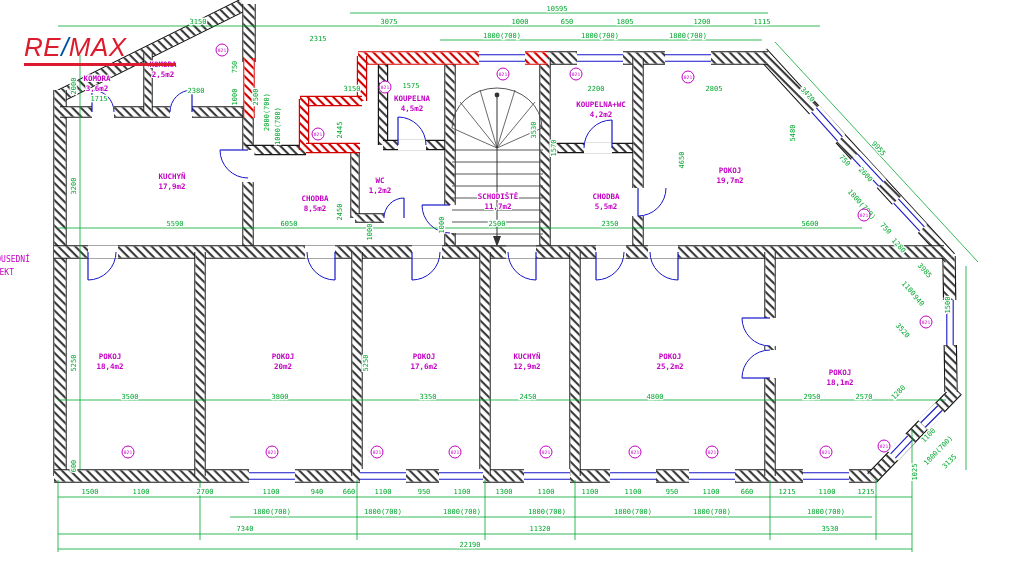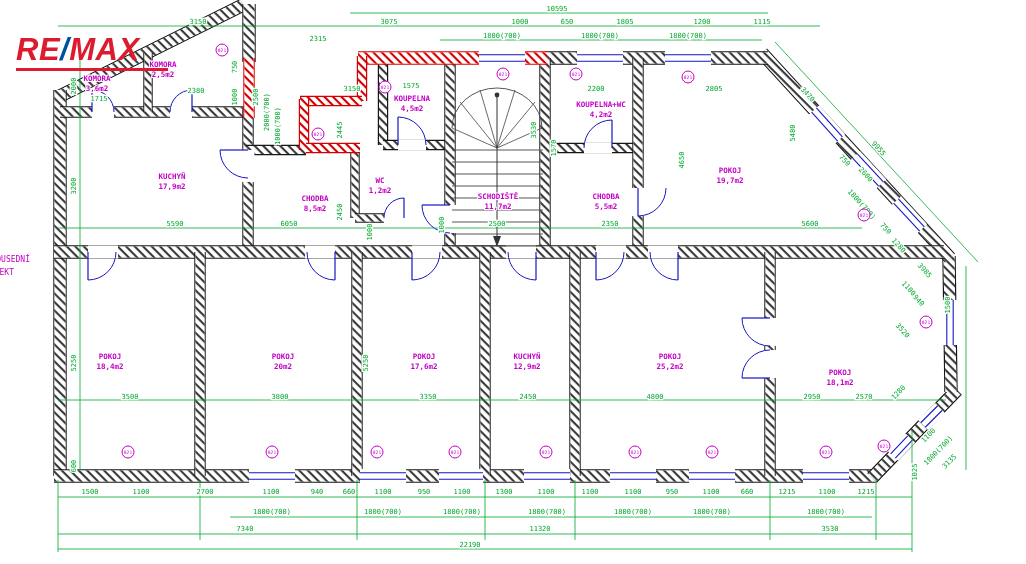--- a/index.html
+++ b/index.html
@@ -4,23 +4,23 @@
 <style>
   html,body{margin:0;padding:0;background:#ffffff;}
   .stage{position:relative;width:1026px;height:564px;background:#fff;overflow:hidden;
          font-family:"DejaVu Sans",sans-serif;}
   svg{position:absolute;left:0;top:0;}
   svg text{font-family:"DejaVu Sans Mono",monospace;}
   text.dim{font-size:7px;paint-order:stroke;stroke:#ffffff;stroke-width:2.5px;}
   text.room{font-size:7.5px;font-weight:bold;paint-order:stroke;stroke:#ffffff;stroke-width:2px;}
   text.mark{font-size:4.6px;}
   text.side{font-size:8px;paint-order:stroke;stroke:#ffffff;stroke-width:2px;}
-  .logo{position:absolute;left:16px;top:34px;line-height:1;z-index:5;
-        font-family:"Liberation Sans",sans-serif;font-weight:bold;font-style:italic;
-        font-size:31px;letter-spacing:.5px;}
+  .logo{position:absolute;left:24px;top:34px;line-height:1;z-index:5;
+        font-family:"Liberation Sans",sans-serif;font-weight:normal;font-style:italic;
+        font-size:26px;letter-spacing:.5px;}
   .logo-rule{height:3px;margin-top:3px;width:152px;}
 </style>
 </head>
 <body>
 
 <div class="stage">
 
   <svg id="plan" width="1026" height="564" viewBox="0 0 1026 564">
     <defs>
       <pattern id="hb" patternUnits="userSpaceOnUse" width="6" height="6" patternTransform="rotate(45)">

